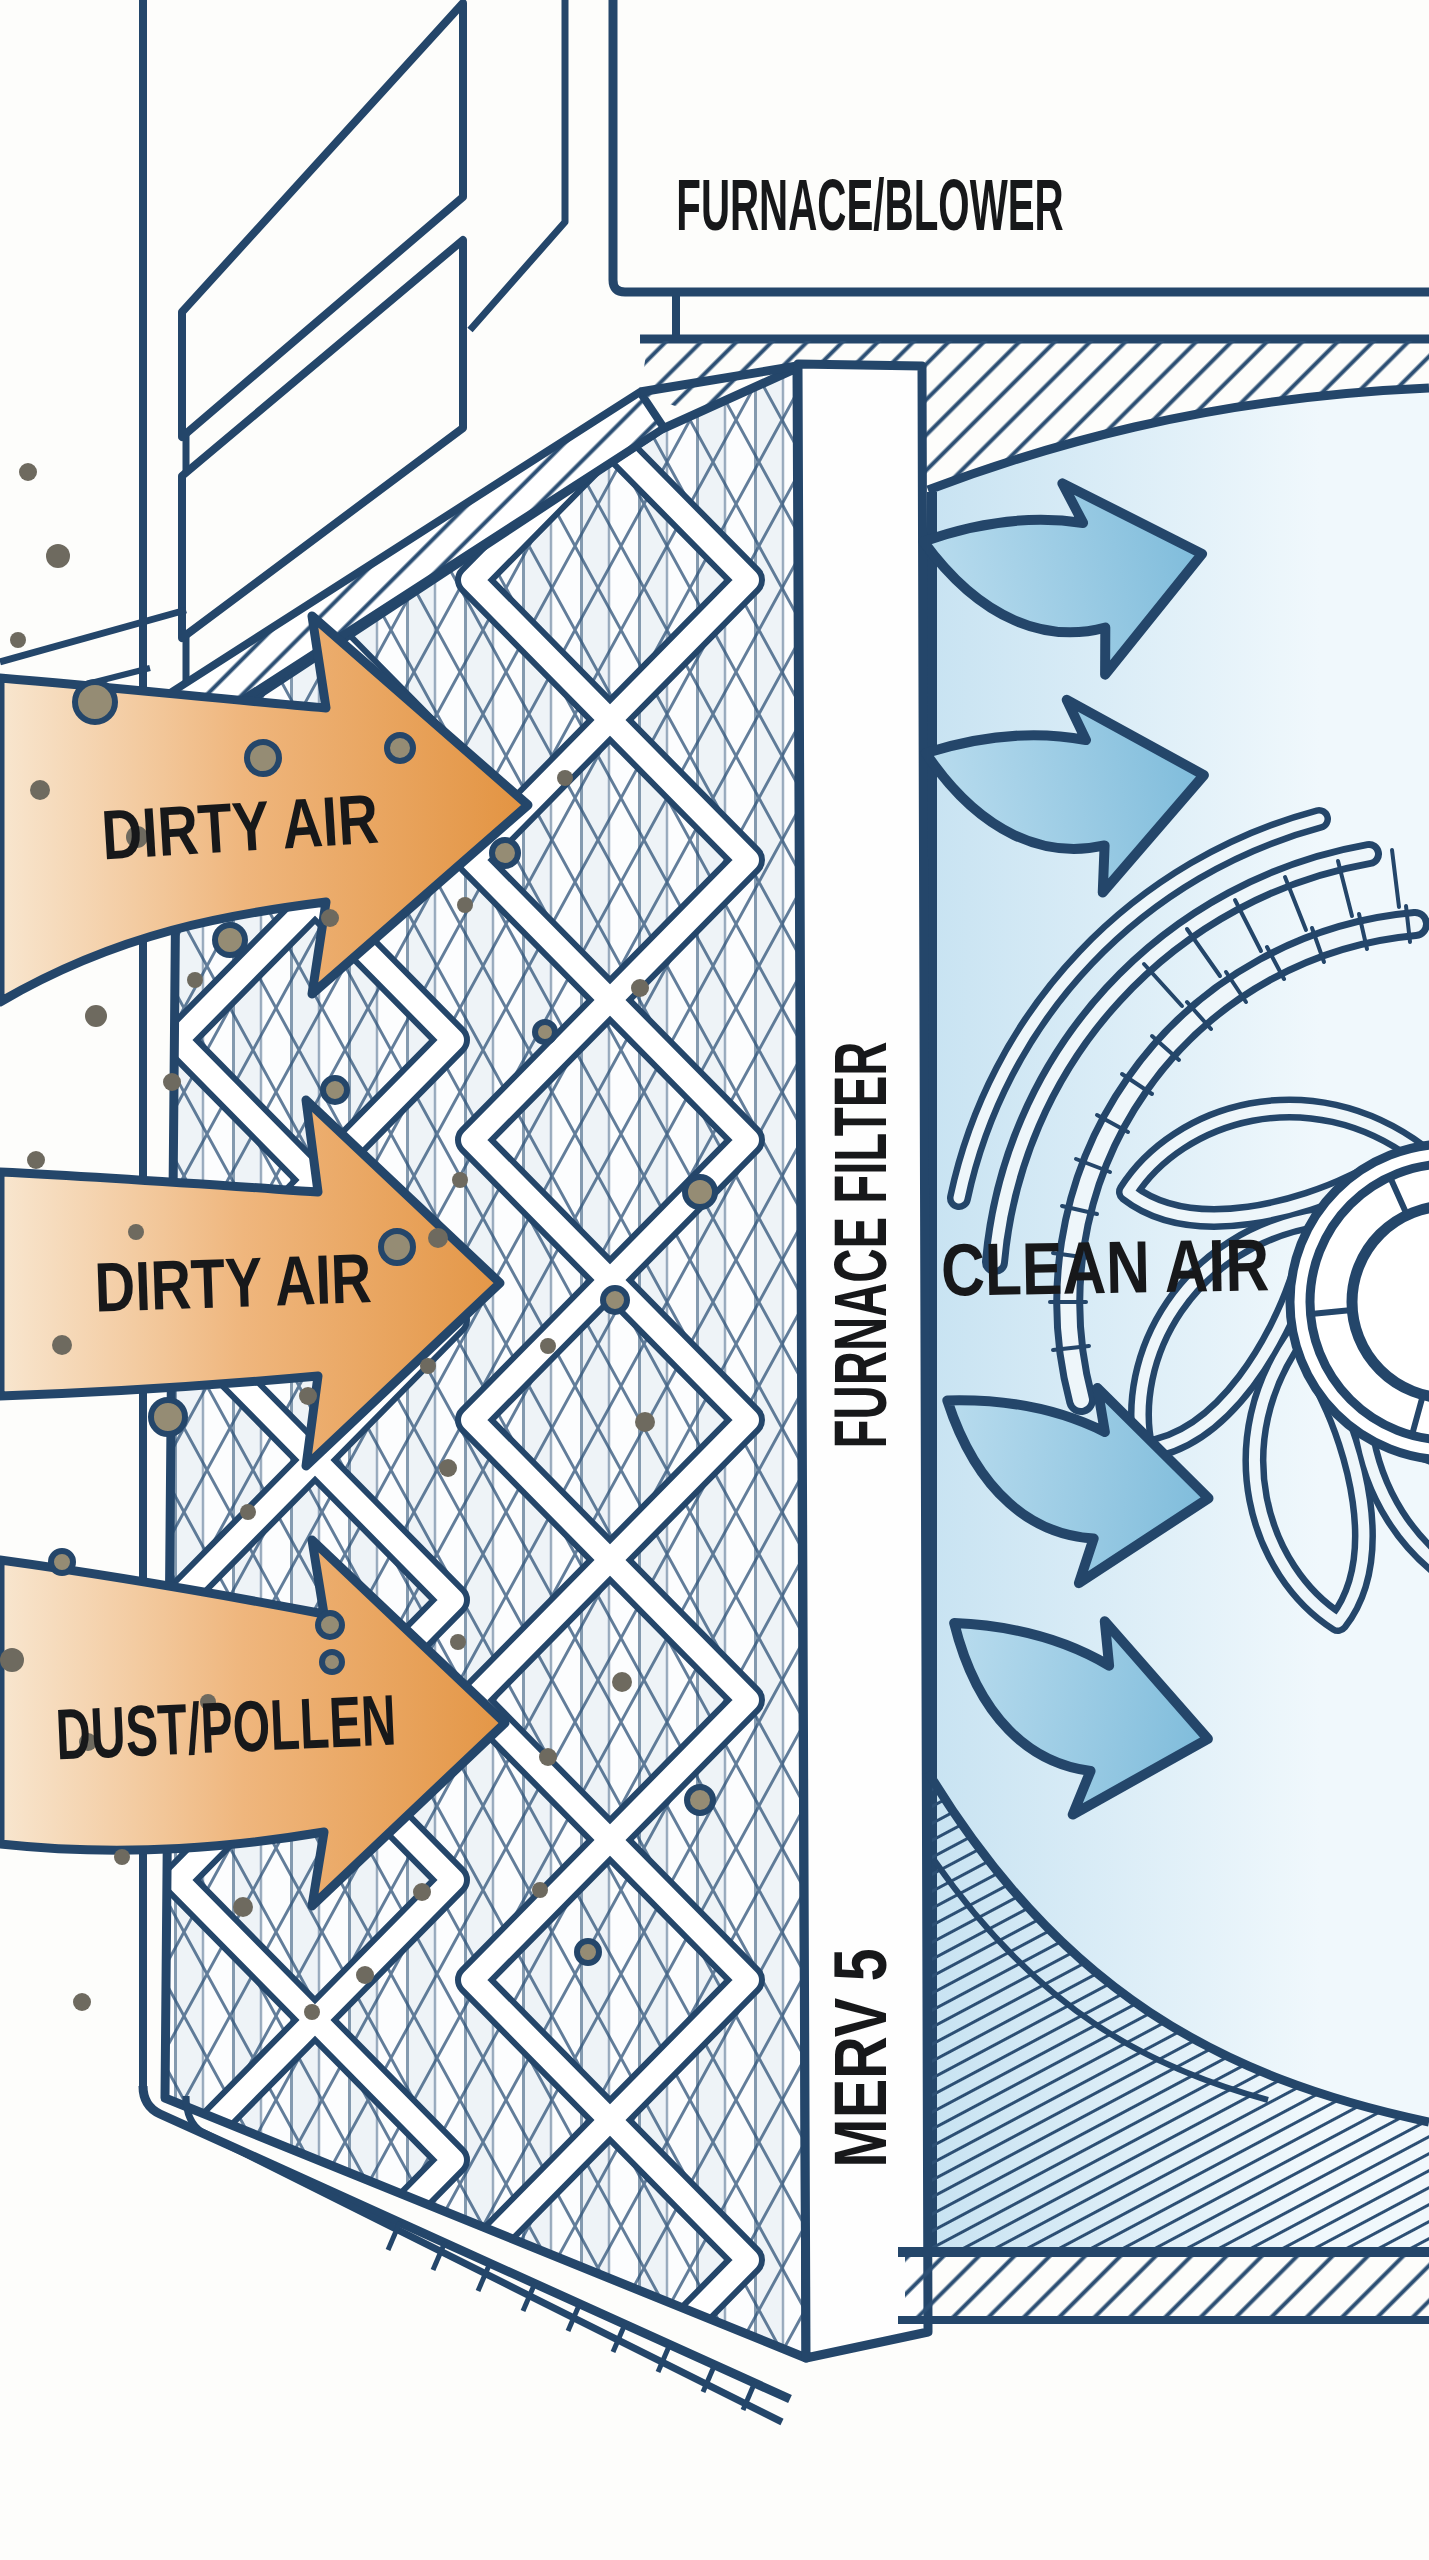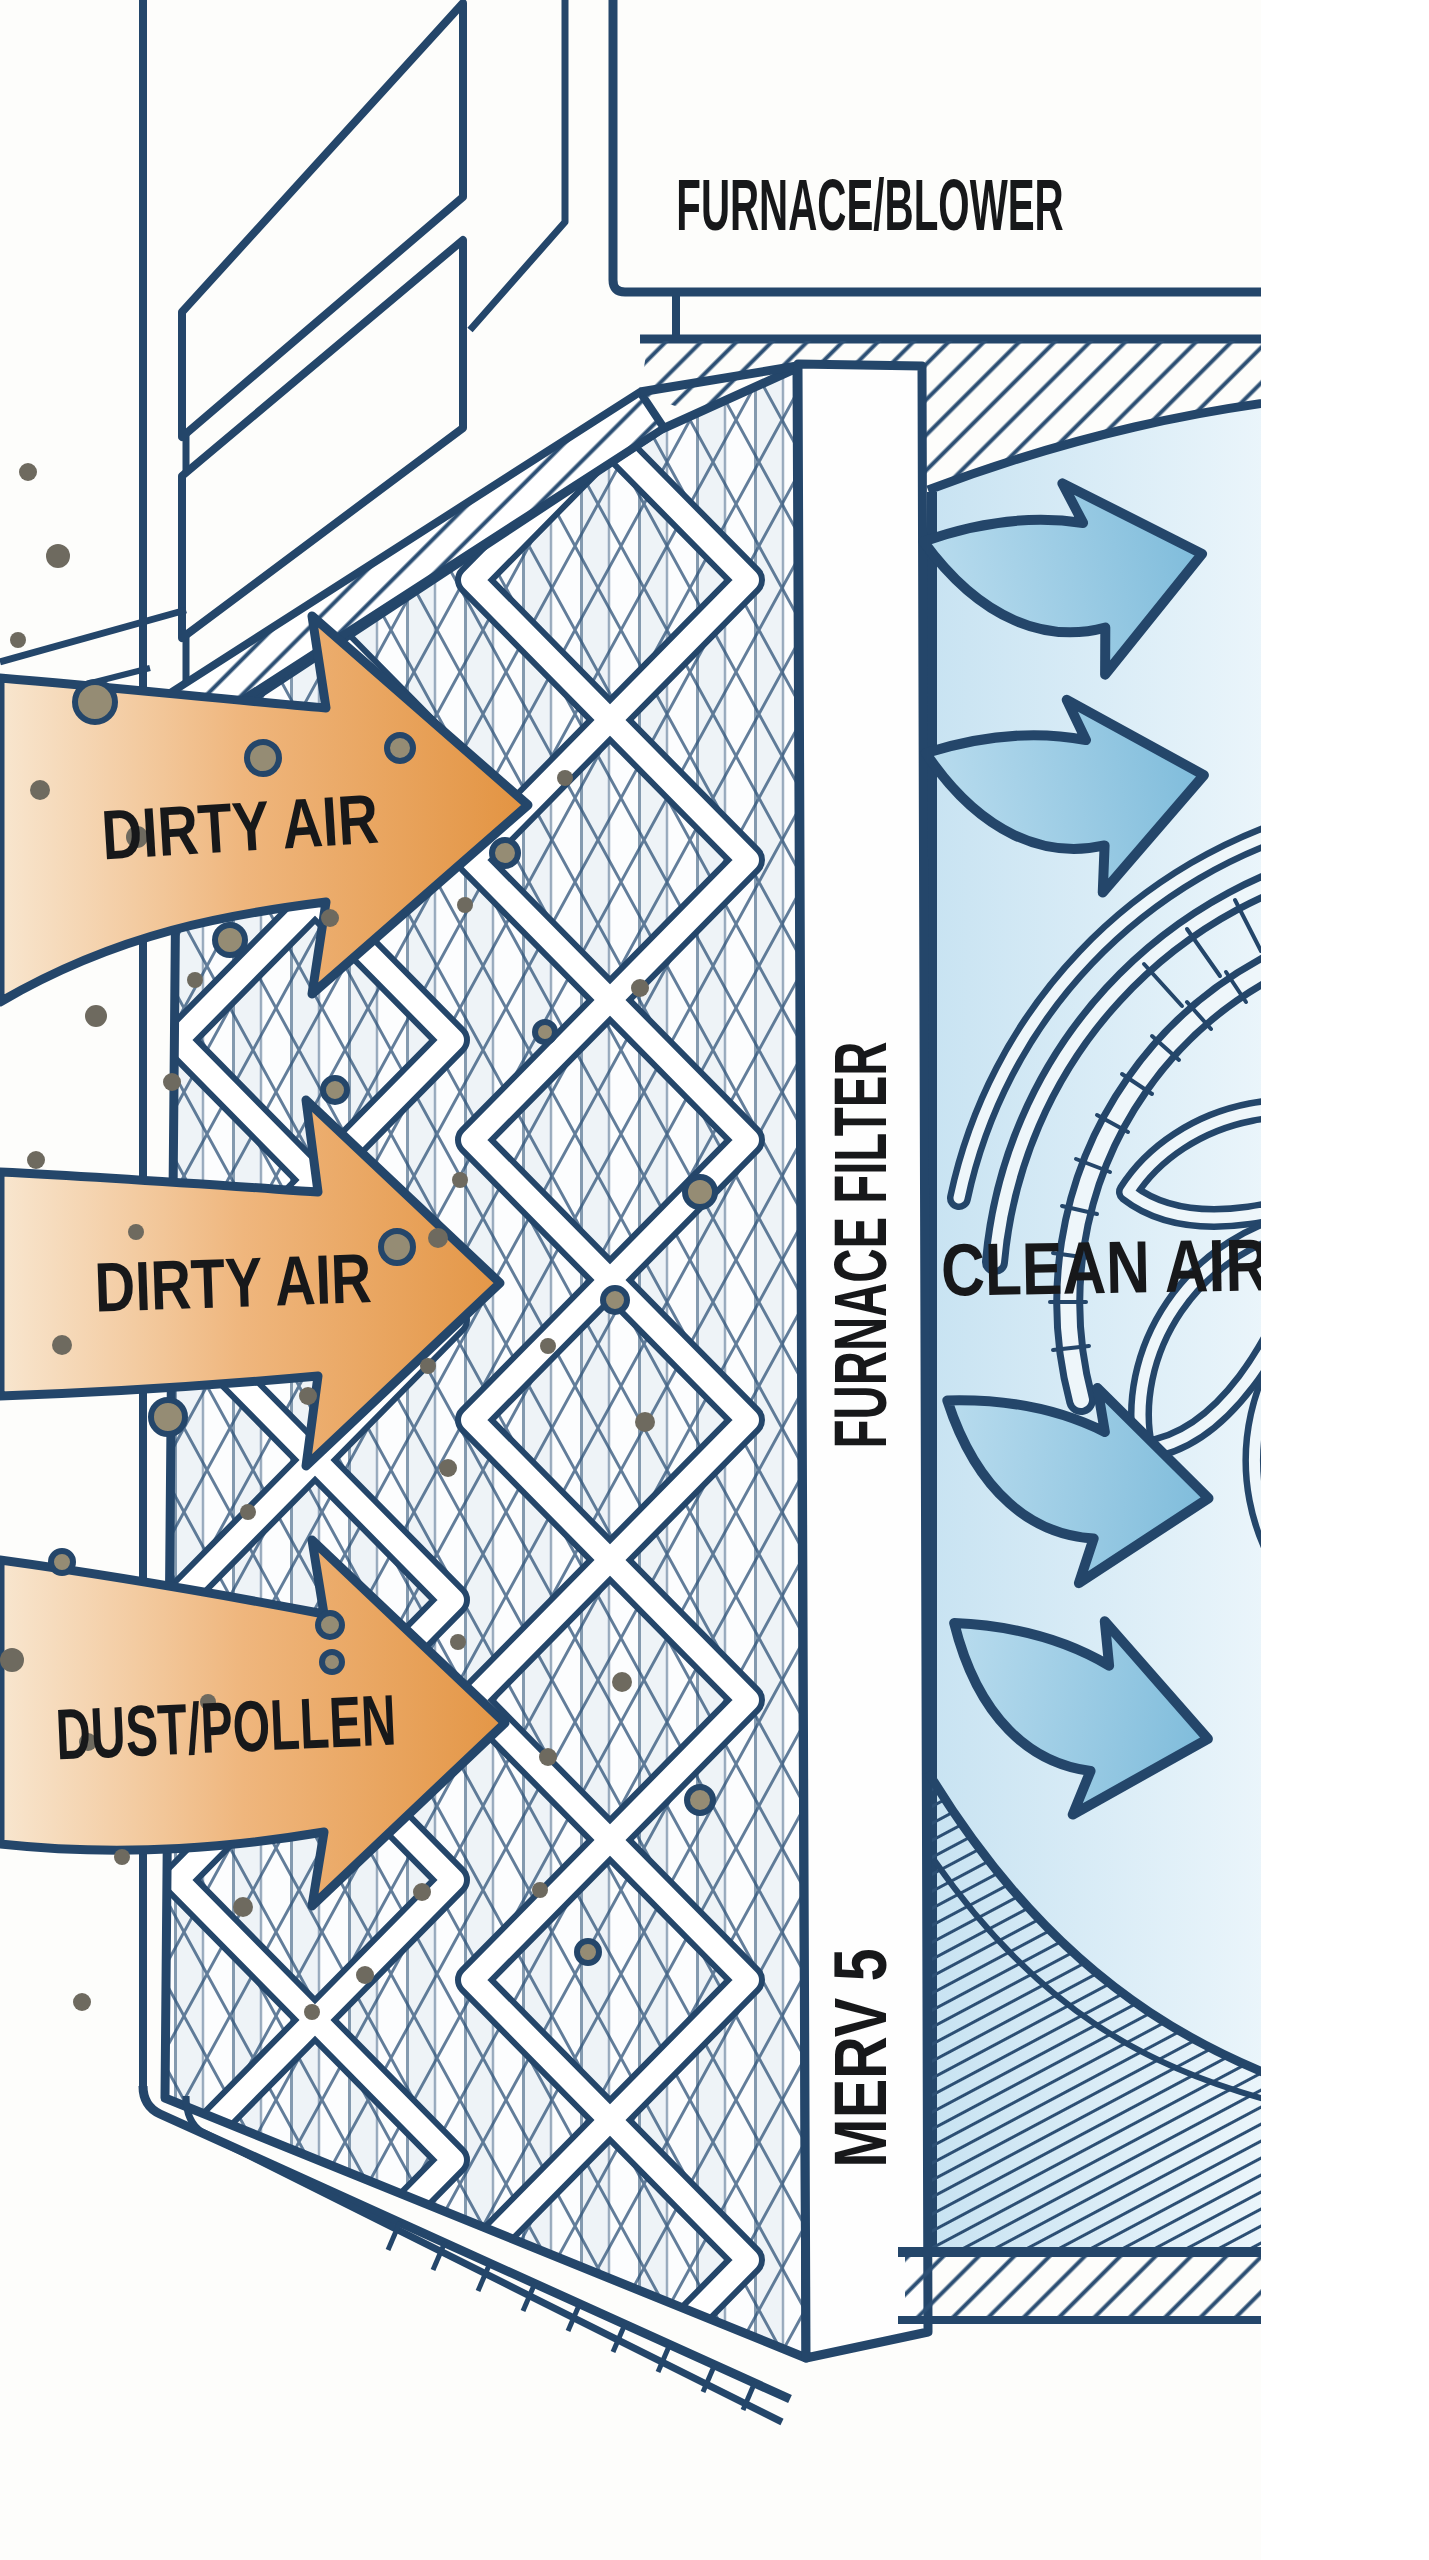--- a/index.html
+++ b/index.html
@@ -1,17 +1,17 @@
 <!DOCTYPE html>
 <html><head>
 <meta charset="utf-8">
 <style>
   html,body{margin:0;padding:0;background:#ffffff;}
   .stage{
-    position:relative;width:1261px;height:2560px;overflow:hidden;
+    position:relative;width:1429px;height:2560px;overflow:hidden;
     background:#fdfdfb;font-family:"Liberation Sans",sans-serif;
   }
   .stage svg{position:absolute;left:0;top:0;}
   .lbl{
     position:absolute;font-weight:bold;color:#17181a;line-height:1;
     white-space:nowrap;transform-origin:center;letter-spacing:0;
   }
   .lbl-heading{font-size:72px;transform:translate(-50%,-50%) scaleX(0.56);}
   .lbl-dirty1{font-size:70px;transform:translate(-50%,-50%) rotate(-3.5deg) scaleX(0.8);}
   .lbl-dirty2{font-size:70px;transform:translate(-50%,-50%) rotate(-2deg) scaleX(0.8);}

